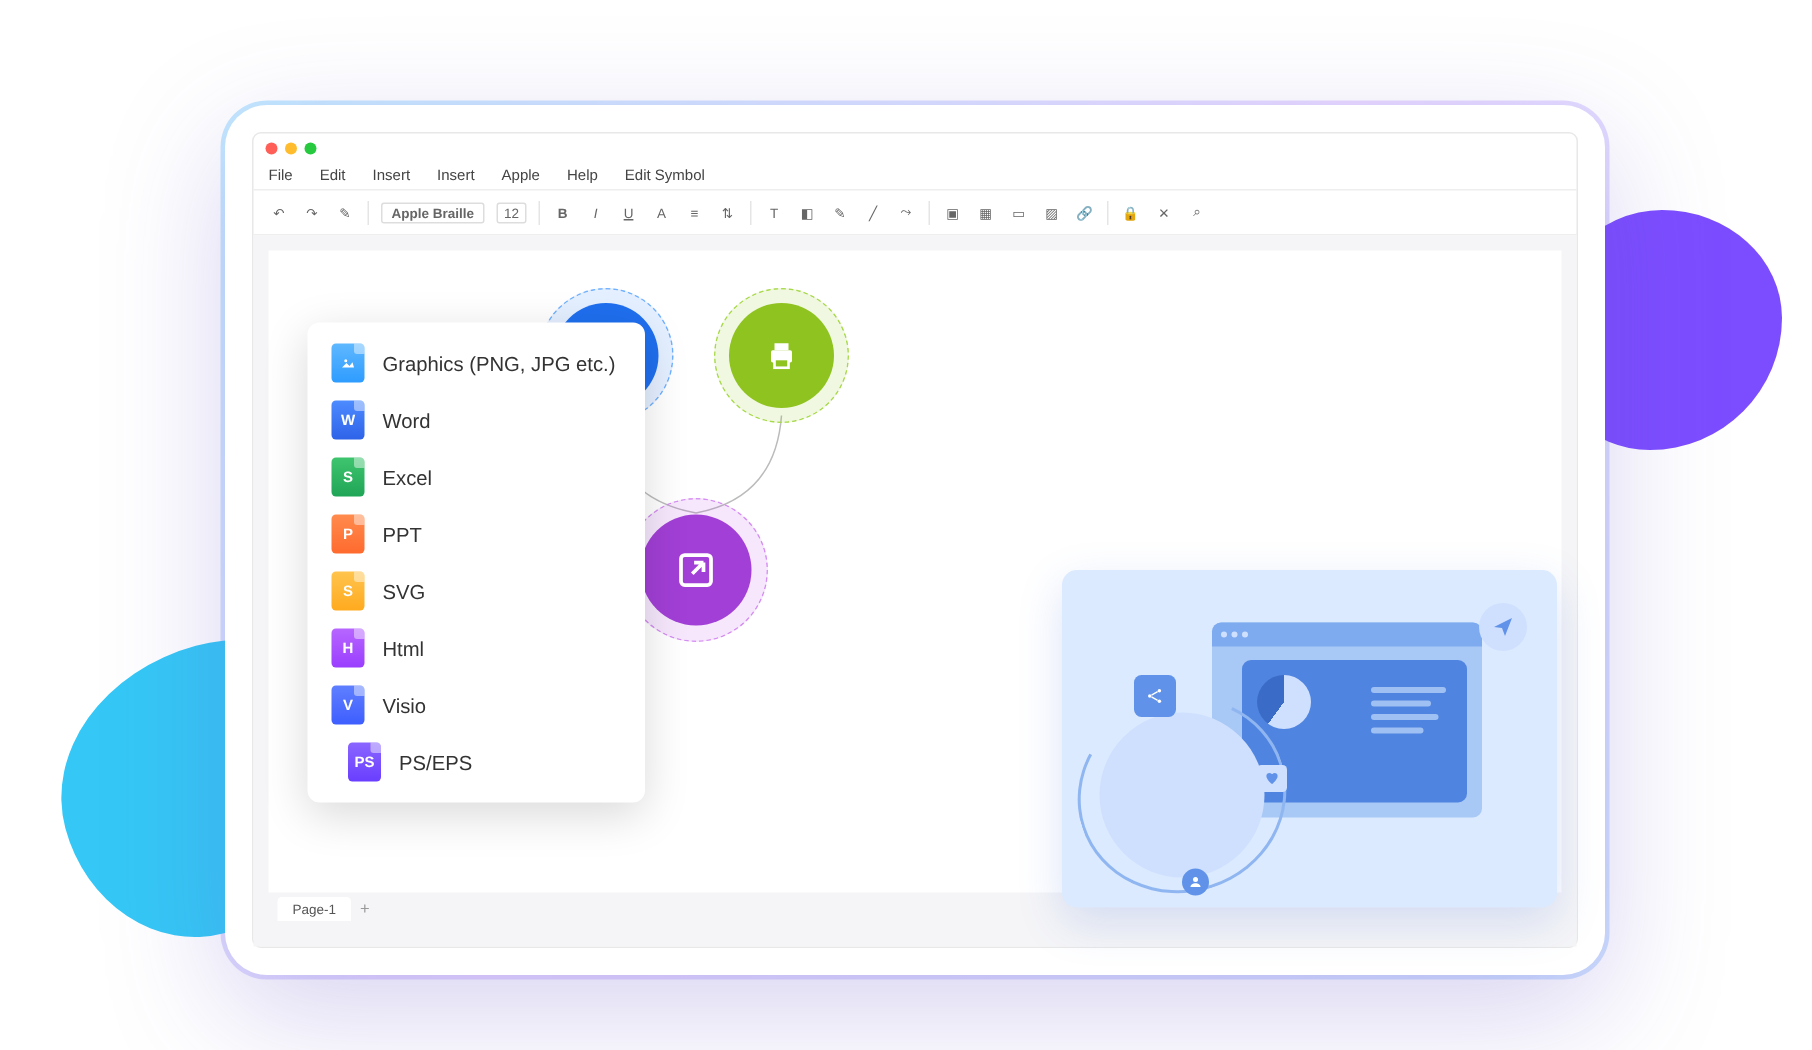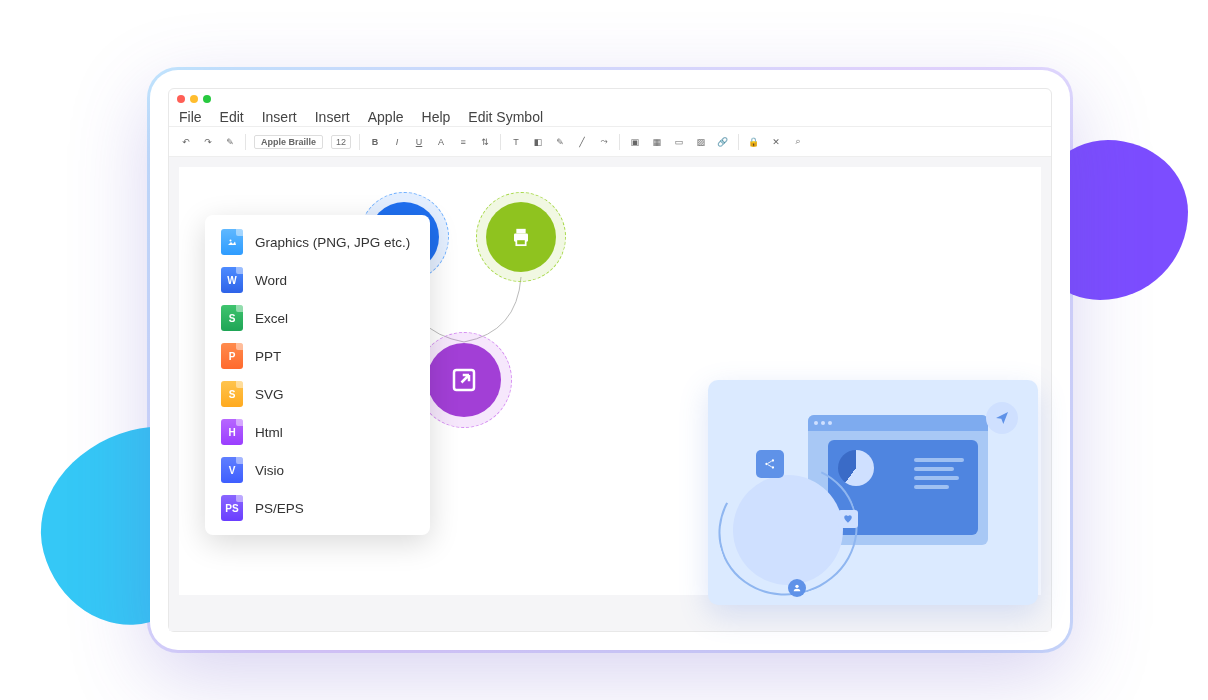--- a/index.html
+++ b/index.html
@@ -29,22 +29,22 @@
   z-index: -1;
 }
 .app {
   width: 100%; height: 100%; background: #fff; border-radius: 6px;
   border: 1px solid #e8e8e8; display: flex; flex-direction: column;
 }
 .titlebar { height: 20px; display: flex; align-items: center; padding: 0 8px; gap: 5px; }
 .dot { width: 8px; height: 8px; border-radius: 50%; }
 .dot.r { background: #ff5f56; } .dot.y { background: #ffbd2e; } .dot.g { background: #27c93f; }
 .menubar {
-  height: 18px; display: flex; align-items: flex-start; gap: 18px;
-  padding: 0 10px; font-size: 14px; color: #444; border-bottom: 1px solid #eee;
+  height: 18px; display: flex; align-items: center; gap: 18px;
+  padding: 0 10px; font-size: 10px; color: #444; border-bottom: 1px solid #eee;
 }
 .menubar span { cursor: default; }
 .toolbar {
   height: 30px; display: flex; align-items: center; gap: 8px;
   padding: 0 10px; font-size: 9px; color: #555; border-bottom: 1px solid #eee;
 }
 .tb-ico { width: 14px; height: 14px; display: flex; align-items: center; justify-content: center; color: #666; }
 .tb-font { font-size: 9px; color: #666; border: 1px solid #ddd; padding: 1px 6px; border-radius: 2px; font-weight: bold; }
 .tb-num { font-size: 9px; color: #666; border: 1px solid #ddd; padding: 1px 4px; border-radius: 2px; width: 20px; text-align: center; }
 .tb-sep { width: 1px; height: 16px; background: #e5e5e5; }
@@ -92,21 +92,21 @@
   background: rgba(255,255,255,0.45); border-radius: 0 3px 0 2px;
 }
 .fi-img { background: linear-gradient(#5fb8ff,#2e9cff); }
 .fi-pdf { background: linear-gradient(#ff6b5b,#ff4530); }
 .fi-word { background: linear-gradient(#4d8bff,#2e63e8); }
 .fi-excel { background: linear-gradient(#3fc46e,#1fa556); }
 .fi-ppt { background: linear-gradient(#ff8b4d,#ff6a2e); }
 .fi-svg { background: linear-gradient(#ffc44d,#ffaa1f); }
 .fi-html { background: linear-gradient(#b766ff,#9a3eff); }
 .fi-visio { background: linear-gradient(#5f7fff,#3e5eff); }
-.fi-ps { background: linear-gradient(#8a66ff,#6a3eff); }
+.fi-ps { background: linear-gradient(#8a66ff,#6a3eff); margin-left: 11px; }
 
 
 .illus {
   position: absolute; right: 170px; bottom: 95px; width: 330px; height: 225px;
   background: #dbeaff; border-radius: 10px; z-index: 15;
   box-shadow: 0 10px 30px rgba(80,120,220,0.2);
   overflow: hidden;
 }
 .illus .win {
   position: absolute; left: 100px; top: 35px; width: 180px; height: 130px;
@@ -228,20 +228,24 @@
             </svg>
         </div>
         <div class="node-outer n3o"></div>
         <div class="node n3">
           <svg width="30" height="30" viewBox="0 0 24 24">
               <rect x="4" y="4" width="16" height="16" rx="2" fill="none" stroke="#fff" stroke-width="2"></rect>
               <path d="M10 14 L16 8 M16 8 H11 M16 8 V13" stroke="#fff" stroke-width="2" fill="none"></path>
             </svg>
         </div>
       </div>
+      <div class="tabs">
+        <div class="tab-item">Page-1</div>
+        <div class="plus">+</div>
+      </div>
     </div>
 
   </div>
 </div>
 
 <div class="export-menu">
   <div class="export-item">
     <div class="ficon fi-img">
       <svg width="12" height="12" viewBox="0 0 24 24" fill="#fff">
           <circle cx="9" cy="9" r="2"></circle>

